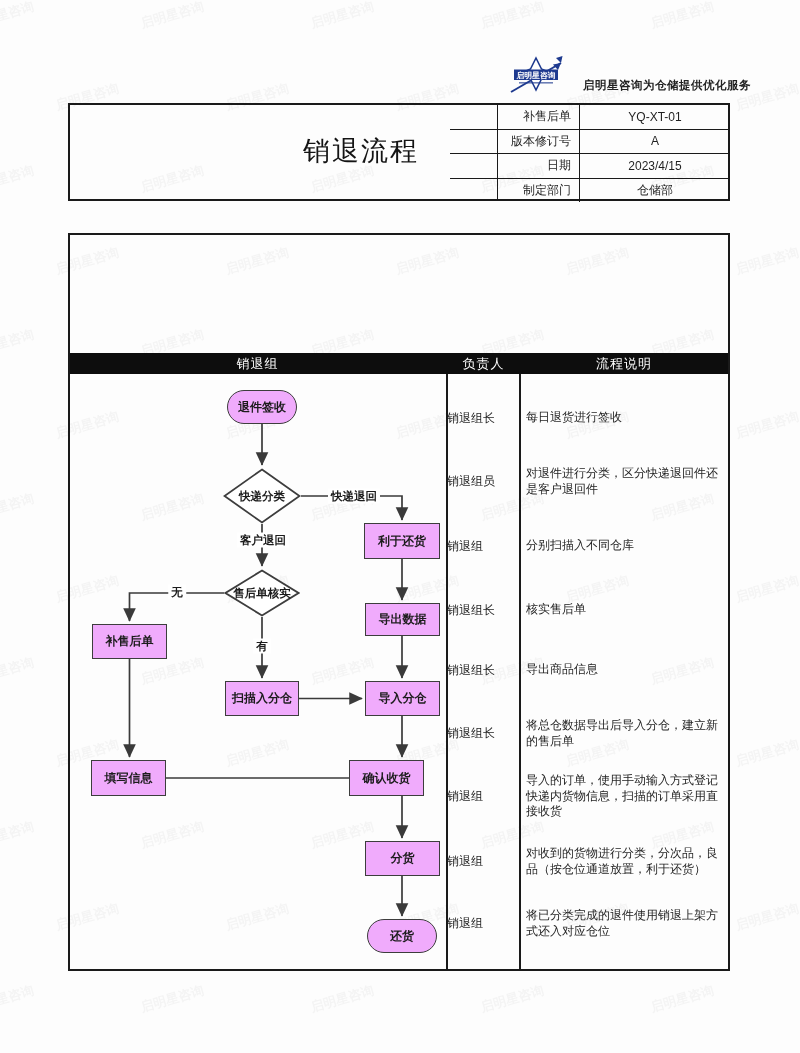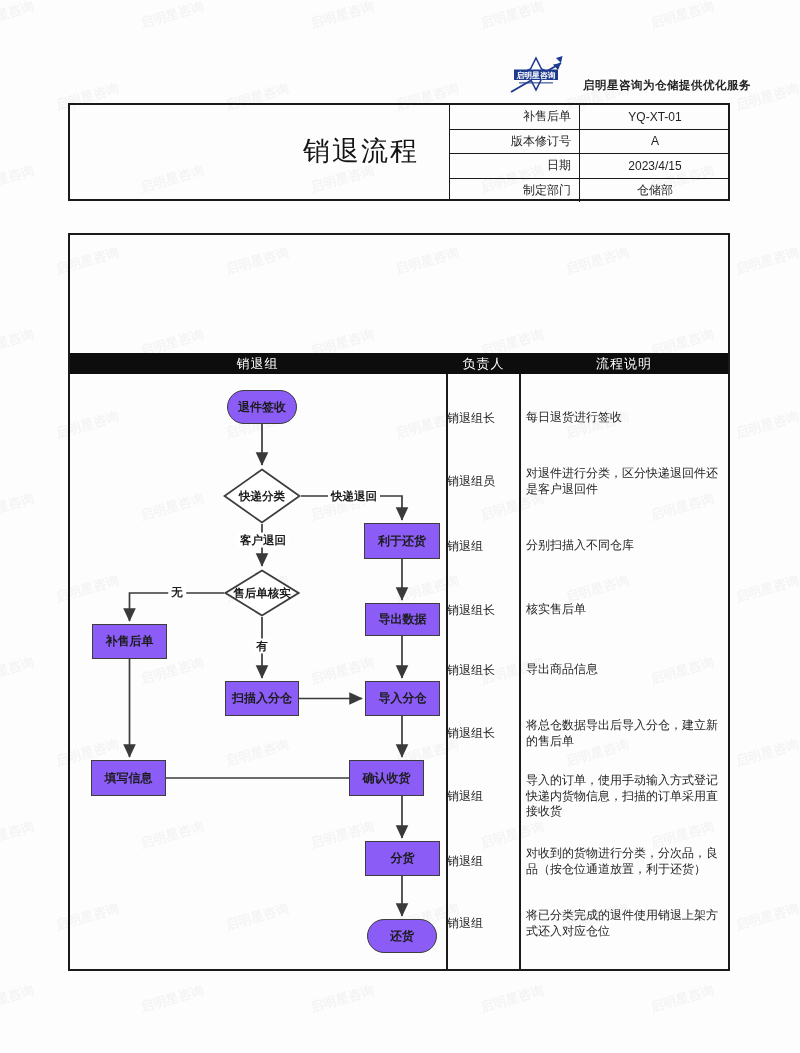--- a/index.html
+++ b/index.html
@@ -9,21 +9,21 @@
   .wm-layer{position:absolute;inset:0;pointer-events:none;z-index:0;}
   .wm-layer span{position:absolute;font-size:13px;color:rgba(110,110,110,0.06);
         transform:rotate(-16deg);white-space:nowrap;font-weight:600;}
   
   .brand{position:absolute;left:505px;top:56px;z-index:3;display:flex;align-items:flex-end;}
   .brand svg{display:block;}
   .tagline{position:absolute;left:583px;top:78px;font-size:11.5px;font-weight:600;color:#222;z-index:3;letter-spacing:.5px;}
   
   .hdr{position:absolute;left:68px;top:103px;width:662px;height:98px;border:2px solid #1a1a1a;
        box-sizing:border-box;z-index:2;background:transparent;}
-  .hdr-title-cell{position:absolute;left:0;top:0;width:380px;height:100%;border-right:1.5px solid #1a1a1a;box-sizing:border-box;}
+  .hdr-title-cell{position:absolute;left:0;top:0;width:428px;height:100%;border-right:1.5px solid #1a1a1a;box-sizing:border-box;}
   .hdr-title{position:absolute;left:233px;top:50%;transform:translateY(-54%);font-size:27px;letter-spacing:2px;color:#141414;white-space:nowrap;}
   .hdr-row{position:absolute;left:380px;width:280px;height:24.5px;box-sizing:border-box;border-bottom:1.5px solid #1a1a1a;display:flex;}
   .hdr-row:last-of-type{border-bottom:none;}
   .hdr-label{width:130px;box-sizing:border-box;border-right:1.5px solid #1a1a1a;display:flex;align-items:center;justify-content:flex-end;
        padding-right:8px;font-size:12px;}
   .hdr-value{flex:1;display:flex;align-items:center;justify-content:center;font-size:12px;}
   
   .content{position:absolute;left:68px;top:233px;width:662px;height:738px;border:2px solid #1a1a1a;box-sizing:border-box;z-index:2;}
   .intro{position:absolute;left:0;top:0;width:100%;padding:5px 8px 0 8px;box-sizing:border-box;font-size:12px;line-height:14.9px;}
   .intro-heading{font-weight:500;}
@@ -34,21 +34,21 @@
   .bar div{display:flex;align-items:center;justify-content:center;font-size:13px;letter-spacing:1px;box-sizing:border-box;}
   .bar .c1{width:377px;border-right:2px solid #fff0;}
   .bar .c2{width:73px;}
   .bar .c3{flex:1;}
   
   .tbody{position:absolute;left:0;top:139px;width:658px;height:596px;}
   .vline{position:absolute;top:0;bottom:0;width:2px;background:#1a1a1a;}
   .vline.v1{left:376px;}
   .vline.v2{left:449px;}
   
-  .node{position:absolute;box-sizing:border-box;background:#8b5cf6;display:flex;align-items:center;justify-content:center;
+  .node{position:absolute;box-sizing:border-box;background:#f0abfc;display:flex;align-items:center;justify-content:center;
         font-size:12px;font-weight:600;color:#1c1c1c;z-index:3;}
   .rect{border:1.8px solid #3d3d3d;}
   .stadium{border:1.8px solid #3d3d3d;border-radius:17px;}
   .diamond{background:transparent;border:none;}
   .diamond svg{position:absolute;inset:0;}
   .diamond span{position:relative;font-size:11.5px;z-index:1;}
   .edges{position:absolute;inset:0;z-index:2;pointer-events:none;}
   .edge-label{position:absolute;transform:translate(-50%,-50%);background:#fff;padding:0 3px;
         font-size:11.5px;font-weight:600;color:#1c1c1c;z-index:4;white-space:nowrap;}
   

